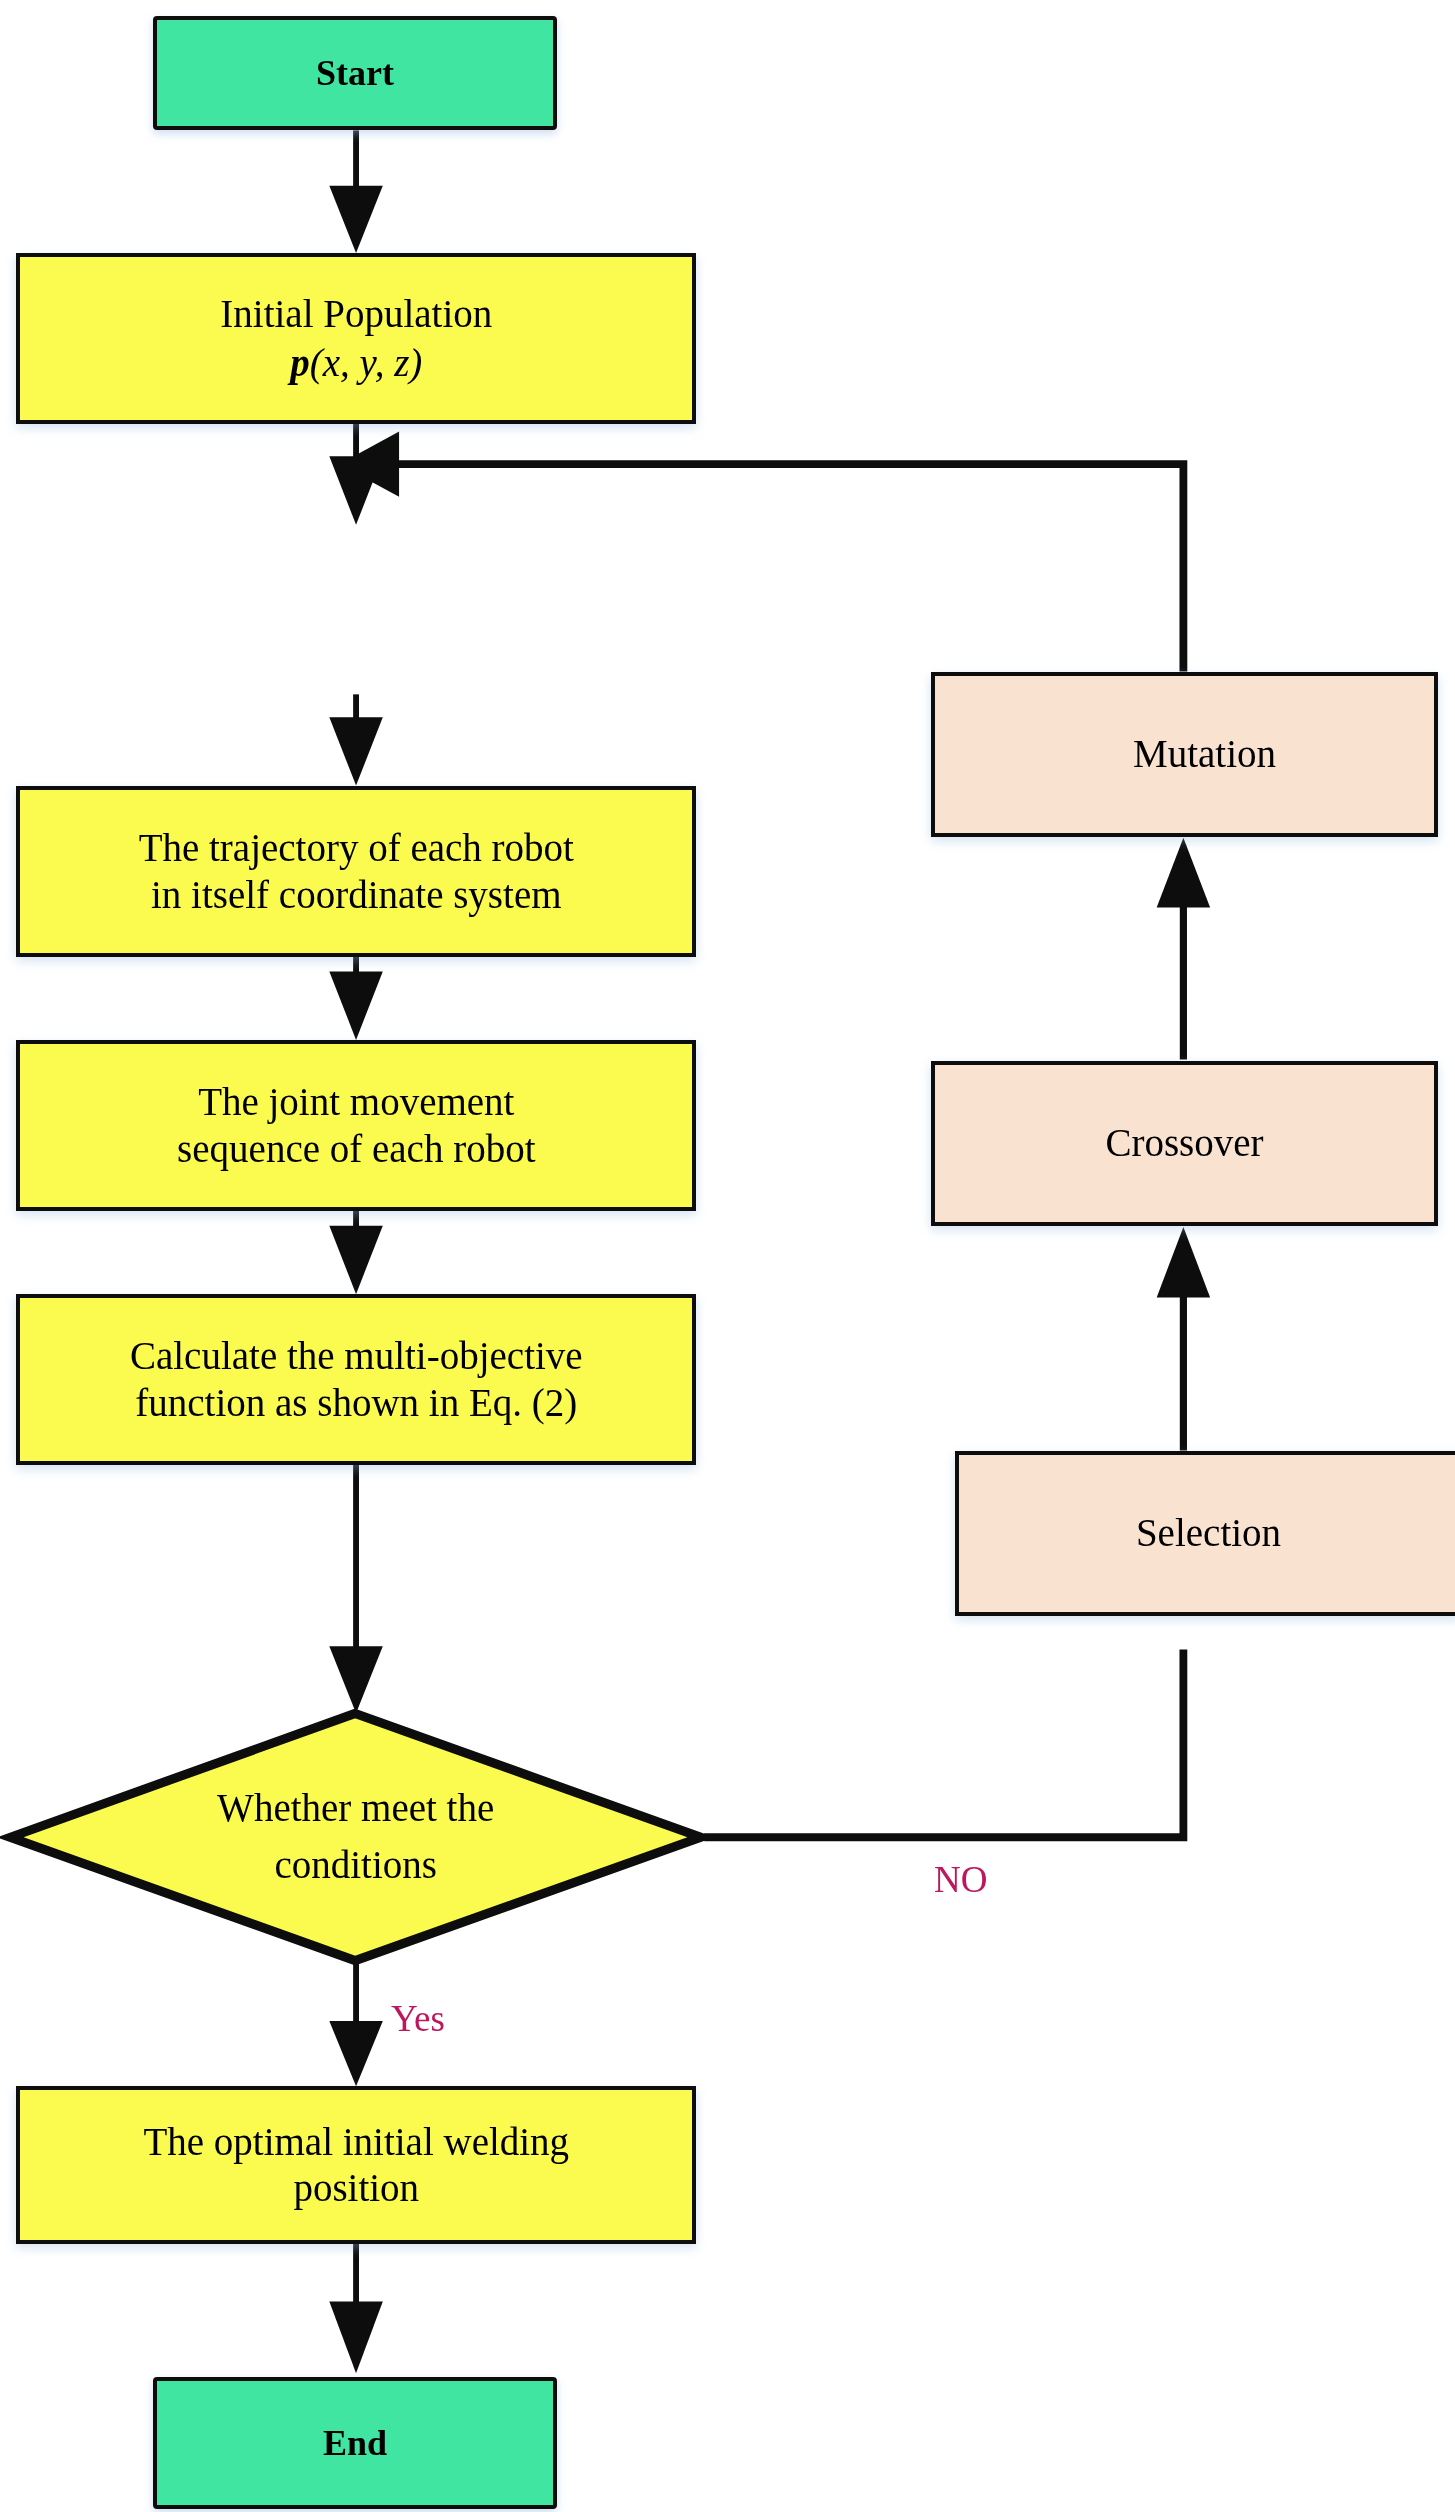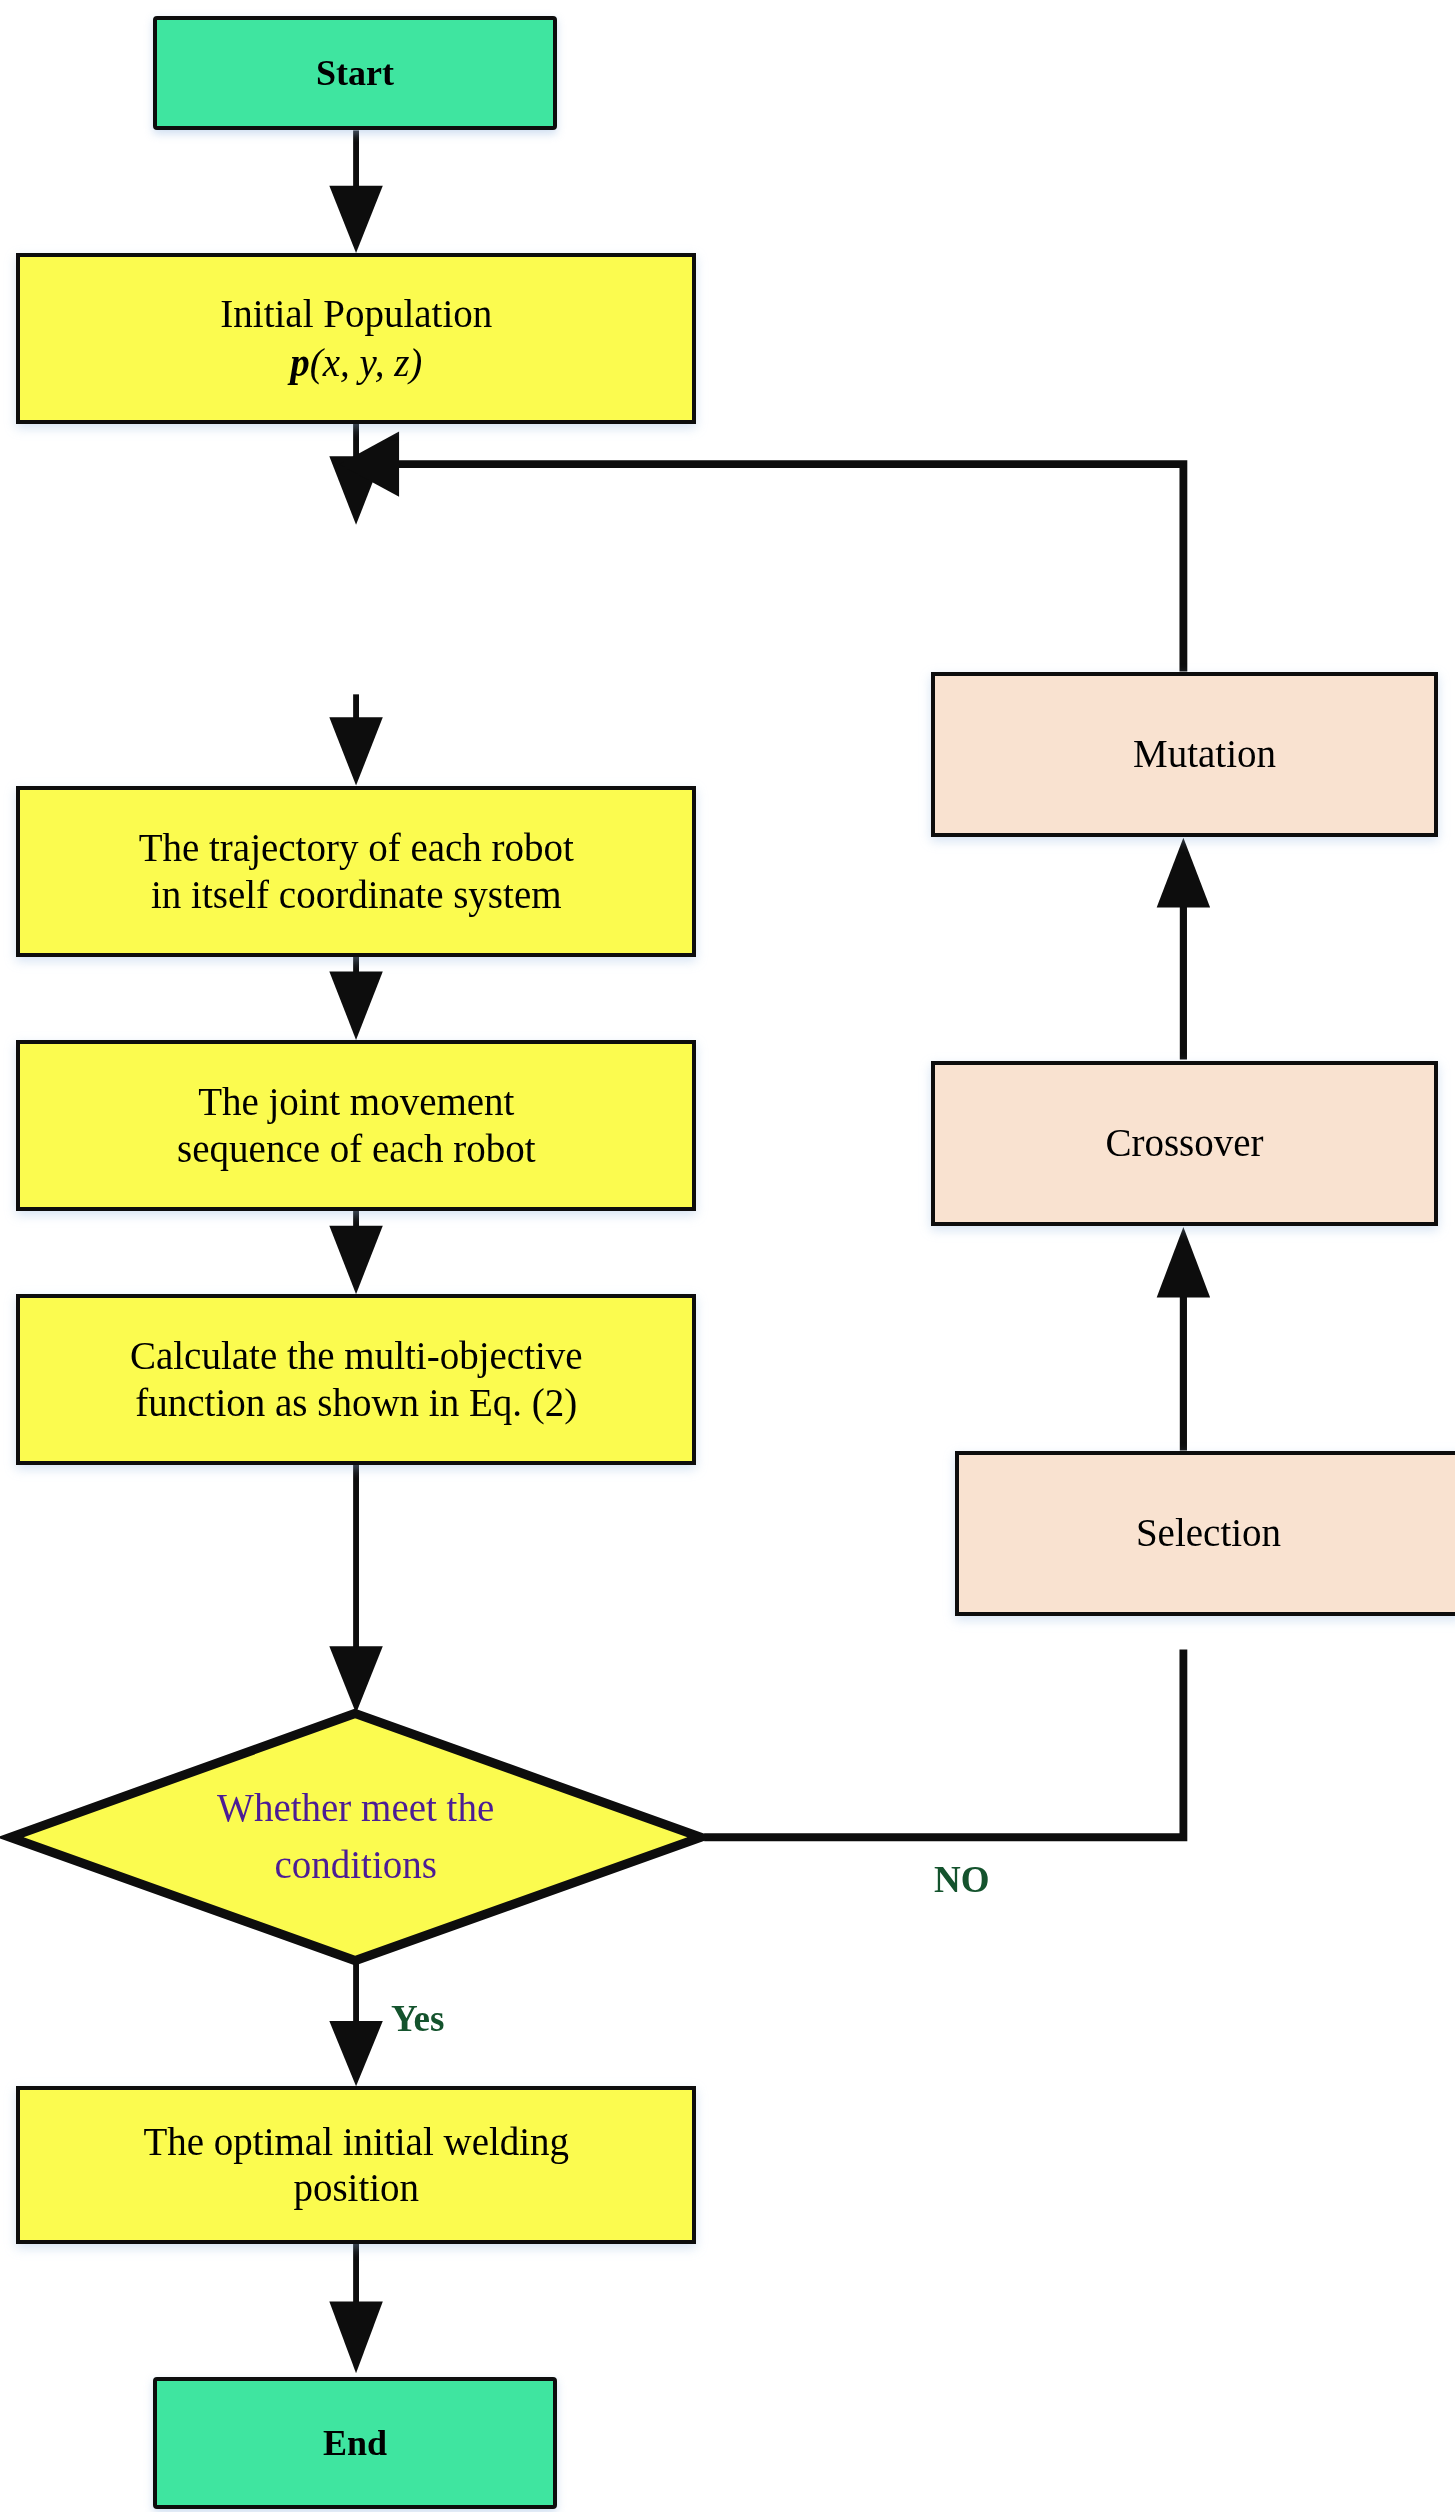--- a/index.html
+++ b/index.html
@@ -73,31 +73,30 @@
     position: absolute;
     left: 0;
     top: 0;
     width: 100%;
     height: 100%;
     display: flex;
     align-items: center;
     justify-content: center;
     text-align: center;
     font-size: 39px;
-    color: #4c1d95;
+    color: #000000;
     line-height: 1.45;
     white-space: pre-line;
     pointer-events: none;
   }
   .edge-label {
     position: absolute;
     font-size: 37px;
-    color: #14532d;
+    color: #be185d;
     white-space: nowrap;
-    font-weight: bold;
   }
   #wires {
     position: absolute;
     left: 0;
     top: 0;
     width: 1456px;
     height: 2512px;
     pointer-events: none;
   }
 </style>

